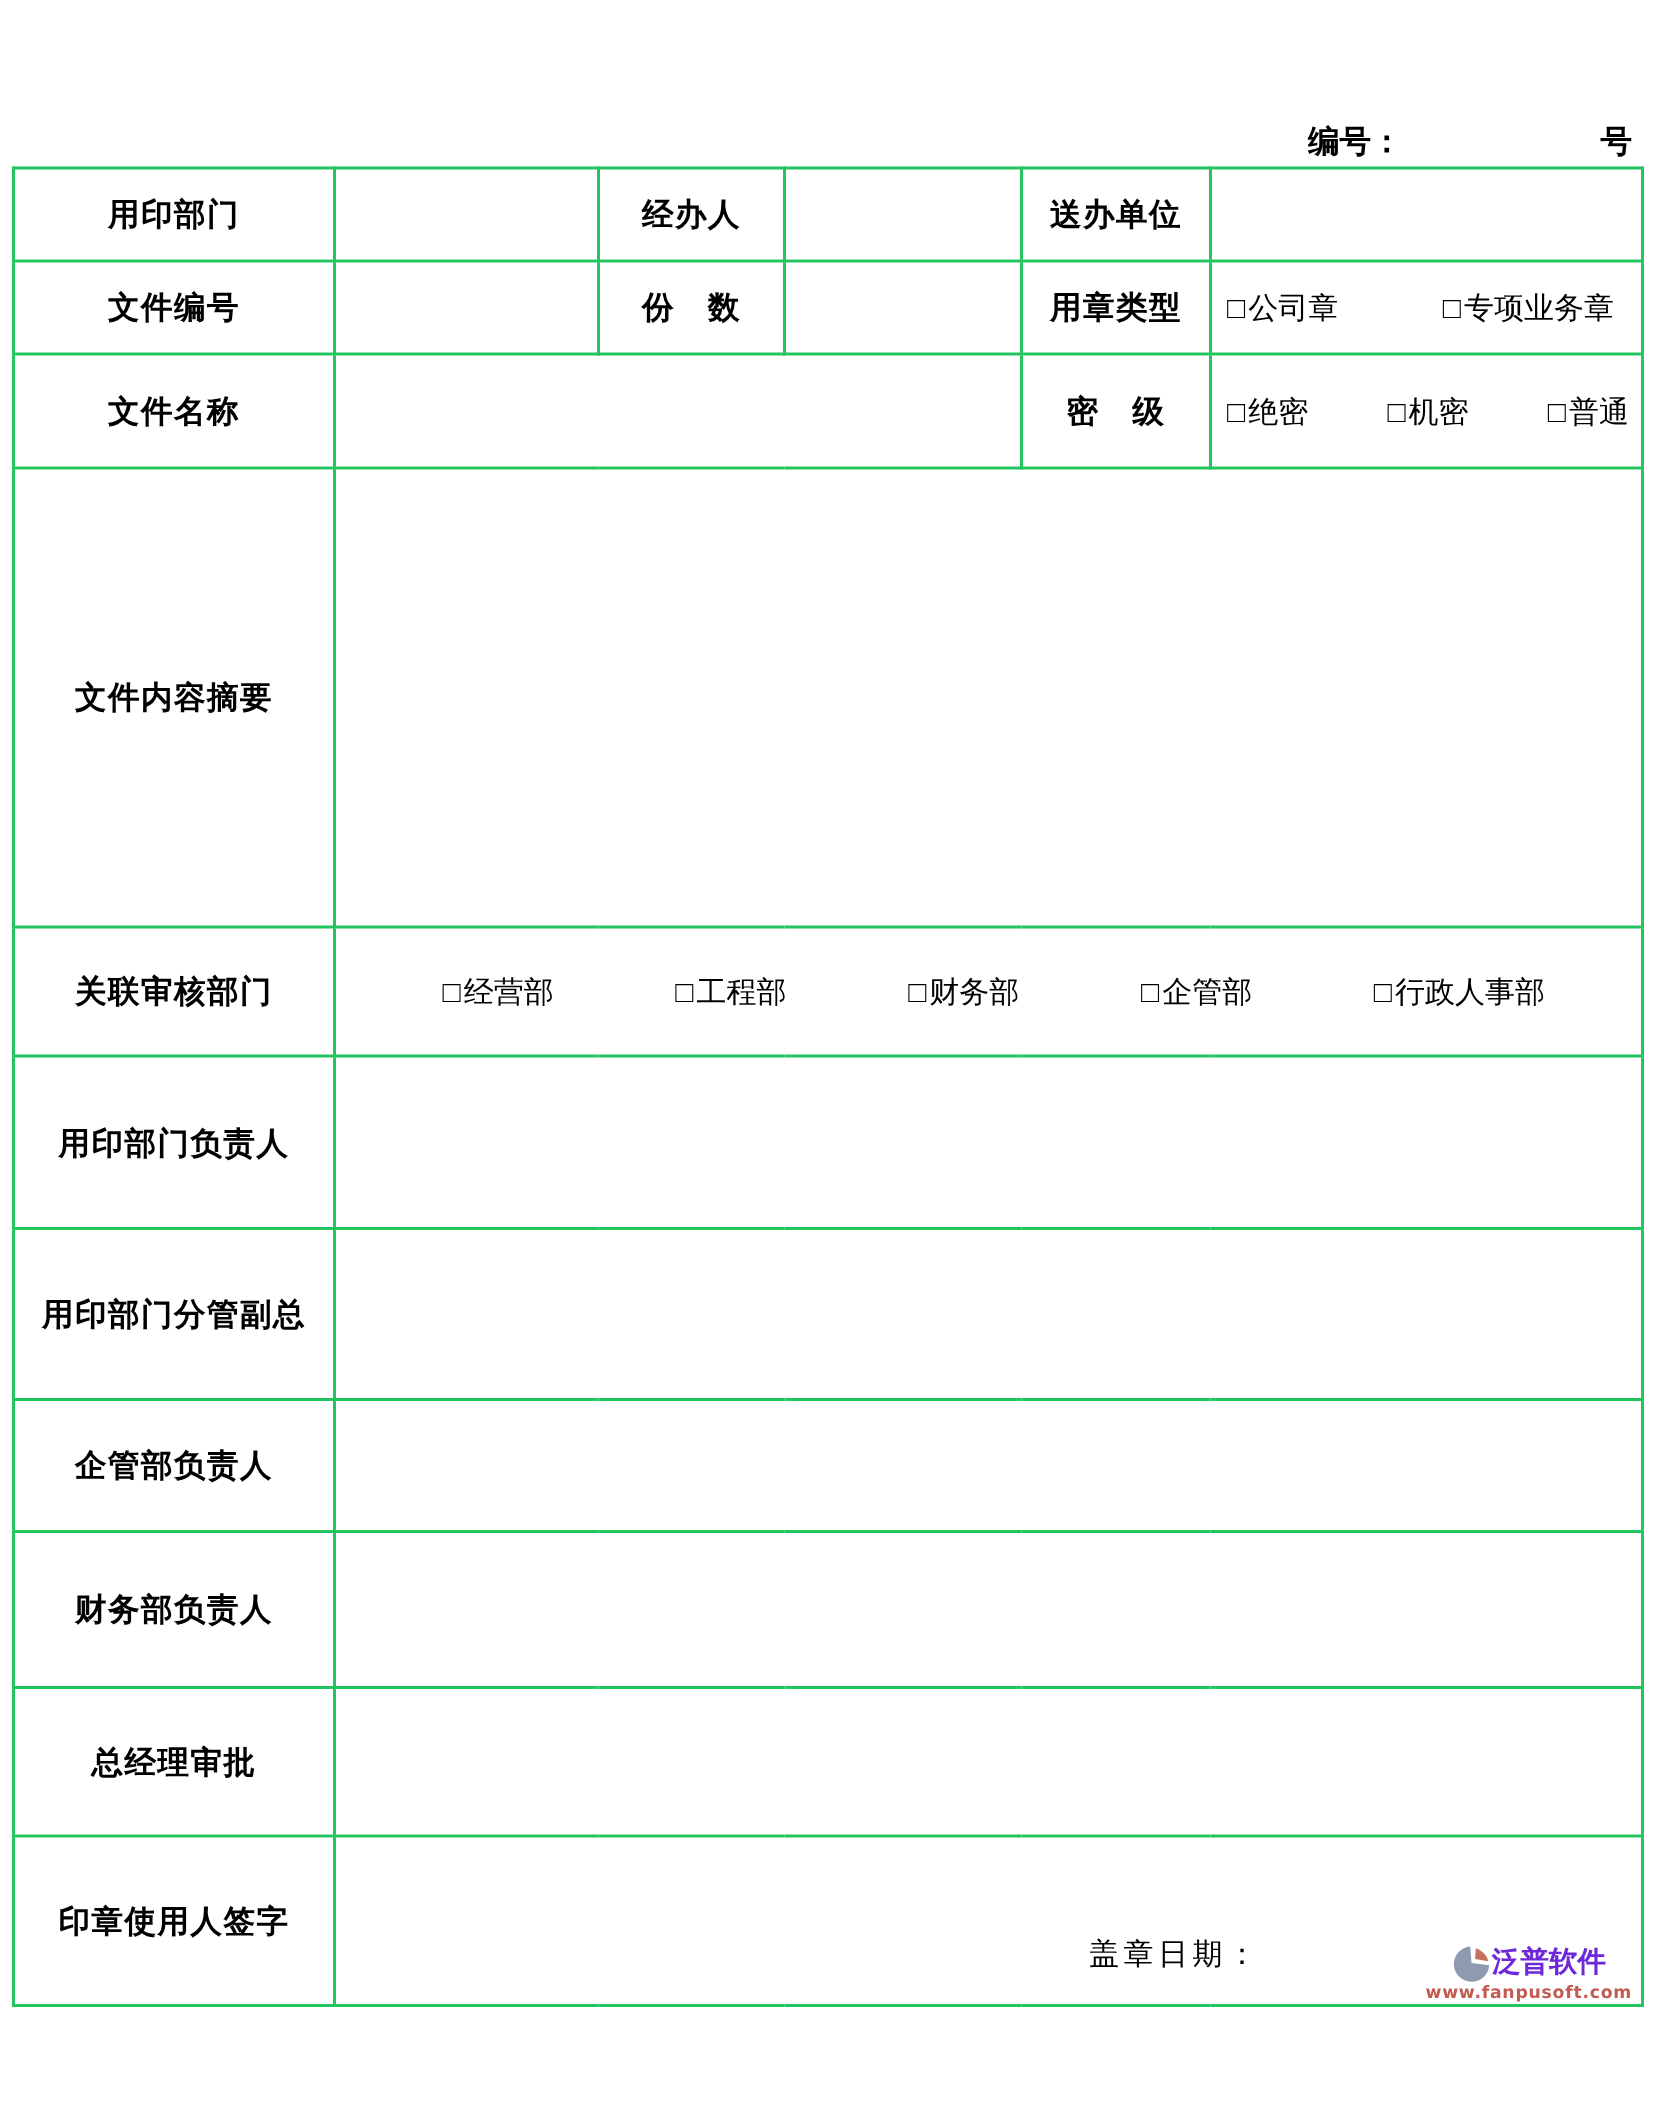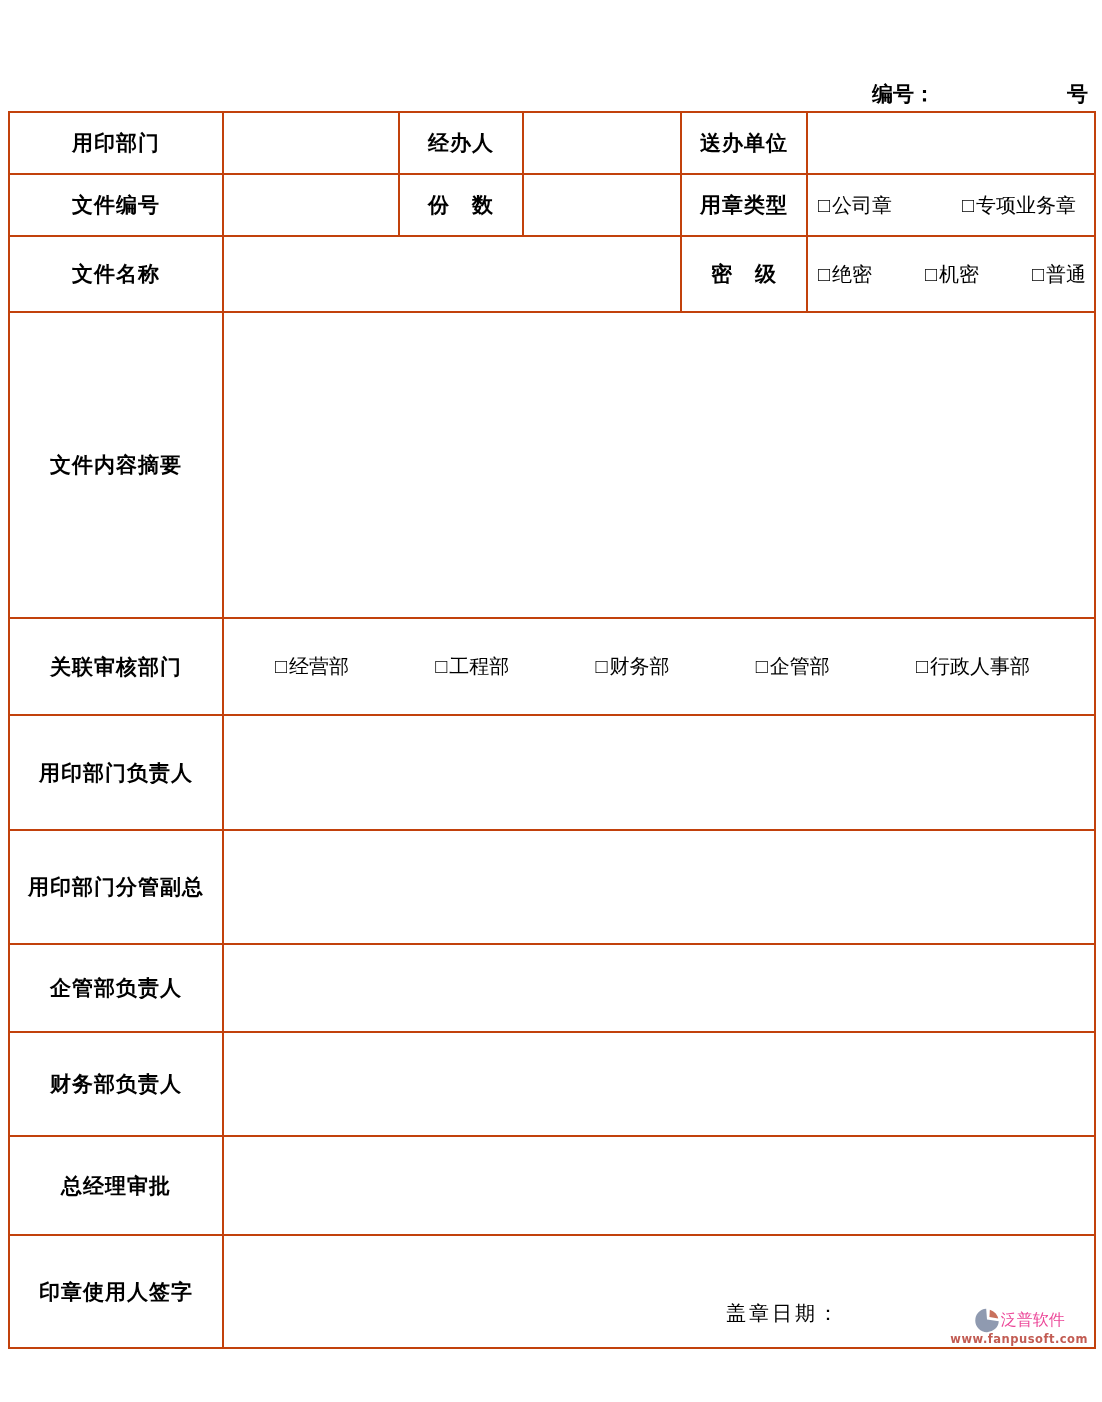--- a/index.html
+++ b/index.html
@@ -23,65 +23,65 @@
     font-size:21px; font-weight:bold;
     white-space:nowrap;
   }
   .serial-gap { display:inline-block; width:132px; }
 
   table.form-table {
     position:absolute; top:111px; left:8px;
     width:1086px;
     border-collapse:collapse; table-layout:fixed;
   }
-  td { border:2px solid #c2410c; padding:0; vertical-align:middle; background:#fff; }
+  td { border:2px solid #22c55e; padding:0; vertical-align:middle; background:#fff; }
 
   tr.r1  { height:62px; }
   tr.r2  { height:62px; }
   tr.r3  { height:76px; }
   tr.r4  { height:306px; }
-  tr.r5  { height:97px; }
+  tr.r5  { height:86px; }
   tr.r6  { height:115px; }
   tr.r7  { height:114px; }
   tr.r8  { height:88px; }
   tr.r9  { height:104px;border-radius:29px; }
   tr.r10 { height:99px; }
   tr.r11 { height:113px; }
 
   td.lbl {
     text-align:center;
     font-weight:bold;
     font-size:21px;
     letter-spacing:1px;
   }
   td.opts { font-size:20px; }
   .optwrap {
     display:flex; align-items:center; justify-content:space-between;
     width:100%;
   }
   .optwrap.seal    { padding:0 18px 0 10px; }
   .optwrap.secrecy { padding:0 8px 0 10px; }
-  .optwrap.depts   { padding:0 64px 0 51px;font-family:Liberation Serif, serif; }
+  .optwrap.depts   { padding:0 64px 0 71px;font-family:Liberation Serif, serif; }
   .opt { white-space:nowrap; }
   .cb { display:inline-block; margin-right:2px; }
 
   td.sig-cell { position:relative; }
   .date-label {
     position:absolute; left:502px; top:64px;
     font-size:20px; letter-spacing:3px;
     white-space:nowrap;
   }
   .logo {
     position:absolute; right:6px; bottom:2px;
     text-align:center; line-height:1;
   }
   .logo-row { display:flex; align-items:center; justify-content:center; gap:1px; }
   .logo-name {
-    font-size:16px; font-weight:normal;
-    color:#ec4899;
+    font-size:19px; font-weight:bold;
+    color:#6d28d9;
     font-family:"DejaVu Sans","Liberation Sans",sans-serif;
   }
   .logo-url {
     margin-top:1px;
     font-size:11.5px; font-weight:bold;
     color:#c25b52;
     letter-spacing:0.5px;
     font-family:"DejaVu Sans","Liberation Sans",sans-serif;
   }
 </style>

